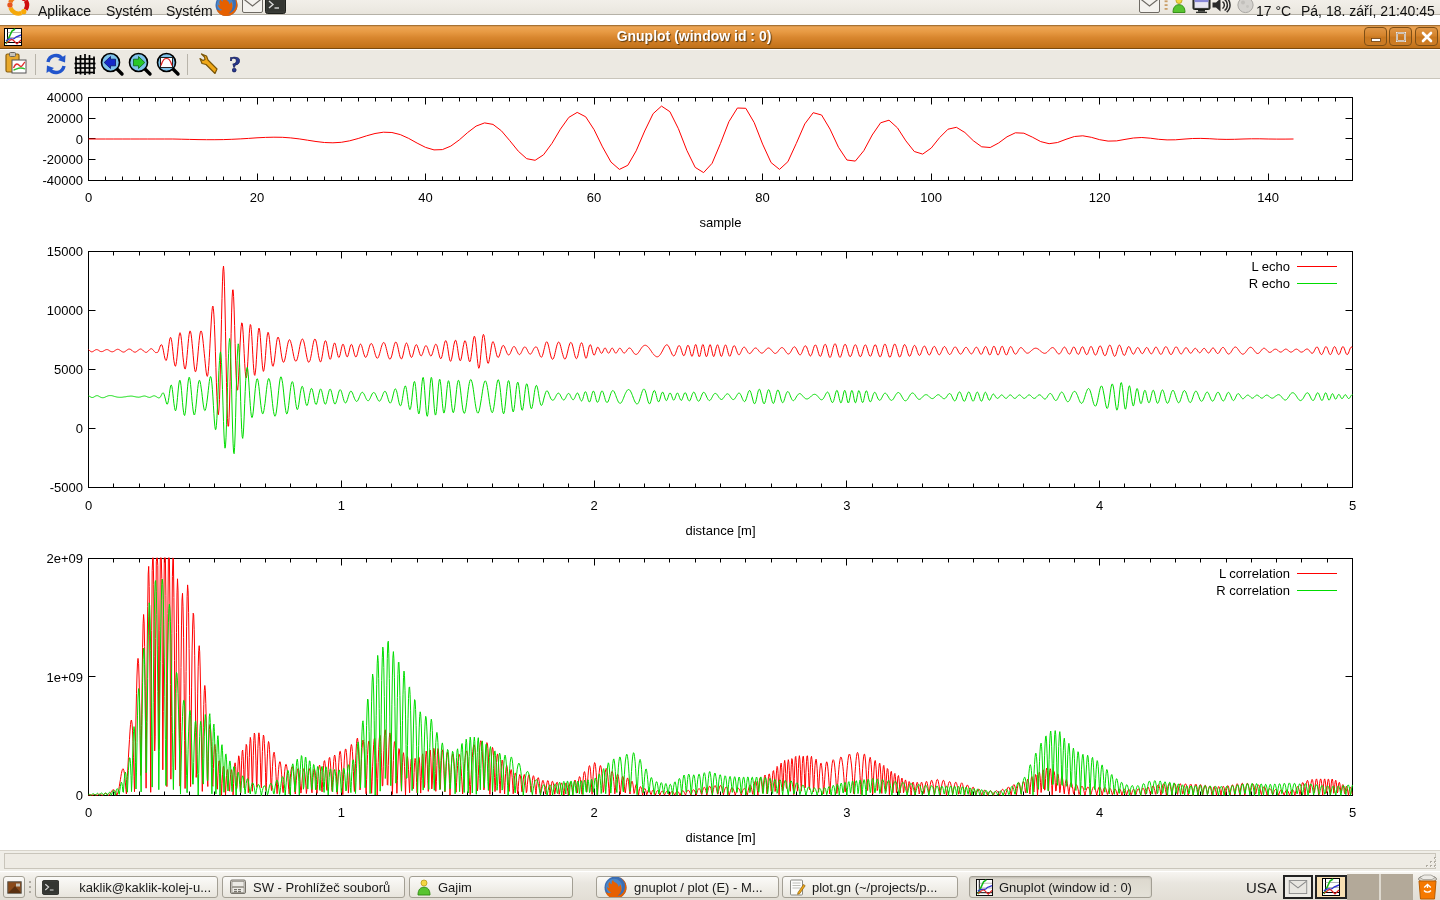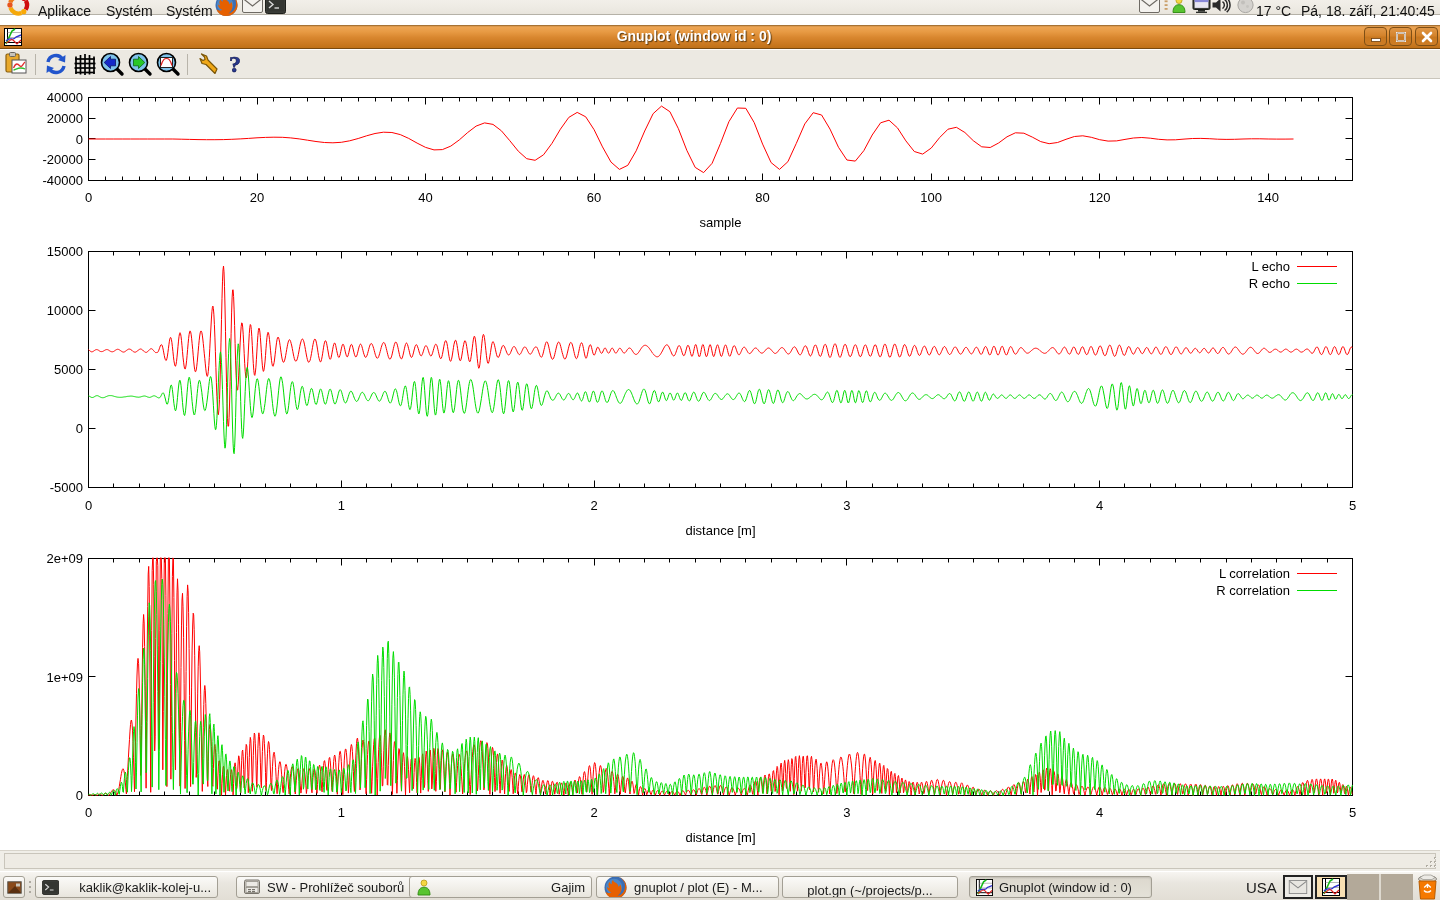--- a/index.html
+++ b/index.html
@@ -677,49 +677,49 @@
       </svg>
 <div class="tbtn" style="left:35px; width:183px;gap:20px;">
         <svg width="18" height="15" viewBox="0 0 21 18">
 <rect x="0.5" y="0.5" width="20" height="17" rx="2" fill="#3a3c38" stroke="#1e201c"></rect>
 <rect x="2" y="2" width="17" height="13.5" rx="1" fill="#343632"></rect>
 <path d="M4 5 L8 8.5 L4 12" fill="none" stroke="#d8d8d8" stroke-width="1.4"></path>
 <line x1="9.5" y1="12" x2="14" y2="12" stroke="#d8d8d8" stroke-width="1.4"></line>
         </svg>
         <span>kaklik@kaklik-kolej-u...</span>
       </div>
-<div class="tbtn" style="left:222px; width:183px;margin-left:14px;">
+<div class="tbtn" style="left:222px; width:183px;">
         <svg width="18" height="16" viewBox="0 0 18 16">
 <rect x="1.5" y="1" width="15" height="13.5" rx="1.5" fill="#d8d5ce" stroke="#76726a"></rect>
 <rect x="3" y="2.5" width="12" height="5" fill="#eceae5" stroke="#8a867e" stroke-width="0.7"></rect>
 <rect x="3" y="8.5" width="12" height="5" fill="#eceae5" stroke="#8a867e" stroke-width="0.7"></rect>
 <rect x="5" y="10" width="3" height="1.2" fill="#76726a"></rect>
           <rect x="9" y="10" width="3" height="1.2" fill="#76726a"></rect>
 <rect x="5" y="12" width="3" height="1.2" fill="#76726a"></rect>
           <rect x="9" y="12" width="3" height="1.2" fill="#76726a"></rect>
         </svg>
         <span>SW - Prohlížeč souborů</span>
       </div>
-<div class="tbtn" style="left:409px; width:183px;justify-content:space-between;">
+<div class="tbtn" style="left:409px; width:164px;">
         <svg width="16" height="17" viewBox="0 0 16 17">
 <circle cx="8" cy="4" r="3" fill="#f5d742" stroke="#b89a1a" stroke-width="0.8"></circle>
 <path d="M2 16 C2 10.5 4.5 8.2 8 8.2 C11.5 8.2 14 10.5 14 16 Z" fill="#58c430" stroke="#2e8810" stroke-width="0.9"></path>
         </svg>
         <span>Gajim</span>
       </div>
 <div class="tbtn" style="left:596px; width:183px;">
         <svg width="25" height="25" viewBox="0 0 25 25">
 <circle cx="12.5" cy="12.5" r="11" fill="#3c6eb4"></circle>
 <circle cx="11" cy="12" r="8.2" fill="#4a86c8"></circle>
 <path d="M12.5 1.5 A11 11 0 0 1 23.5 12.5 A11 11 0 0 1 12.5 23.5 A11 11 0 0 1 2.2 16.4 C4.2 18.1 6.4 18.4 8.4 17.6 C5.6 16.6 4.0 14.6 4.0 11.8 C4.6 12.6 5.4 13.0 6.4 13.0 C5.0 10.8 5.0 8.7 6.6 6.7 C6.9 8.0 7.6 8.9 8.9 9.2 C8.3 7.5 8.7 6.0 10.1 4.7 C10.3 6.1 11.0 7.0 12.2 7.5 C13.6 8.1 15.2 9.3 15.5 11.7 C16.6 11.2 17.0 10.3 16.9 9.1 C19.3 11.8 19.2 17.6 14.5 21.2 C19.2 19.9 21.7 16.6 21.9 12.1 A9.4 9.4 0 0 0 12.5 1.5 Z" fill="#e66000"></path>
 <path d="M12.5 1.5 A11 11 0 0 0 1.5 12.5 L2.2 16.4 A11 11 0 0 1 12.5 1.5 Z" fill="#3c6eb4" opacity="0"></path>
 </svg>
         <span>gnuplot / plot (E) - M...</span>
       </div>
-<div class="tbtn" style="left:782px; width:176px;flex-direction:column;">
+<div class="tbtn" style="left:782px; width:176px;">
         <svg width="17" height="17" viewBox="0 0 17 17">
 <rect x="1.5" y="1" width="12" height="15" rx="1" fill="#fcfcfa" stroke="#8a8a84"></rect>
 <line x1="3.5" y1="4" x2="11.5" y2="4" stroke="#b8b8b2" stroke-width="0.9"></line>
 <line x1="3.5" y1="6.5" x2="11.5" y2="6.5" stroke="#b8b8b2" stroke-width="0.9"></line>
 <line x1="3.5" y1="9" x2="11.5" y2="9" stroke="#b8b8b2" stroke-width="0.9"></line>
 <path d="M9 13.5 L14.5 5.5 L16.2 6.7 L10.7 14.7 L8.6 15.3 Z" fill="#f0a818" stroke="#8a6010" stroke-width="0.7"></path>
         </svg>
         <span>plot.gn (~/projects/p...</span>
       </div>
 <div class="tbtn active" style="left:969px; width:183px;">

